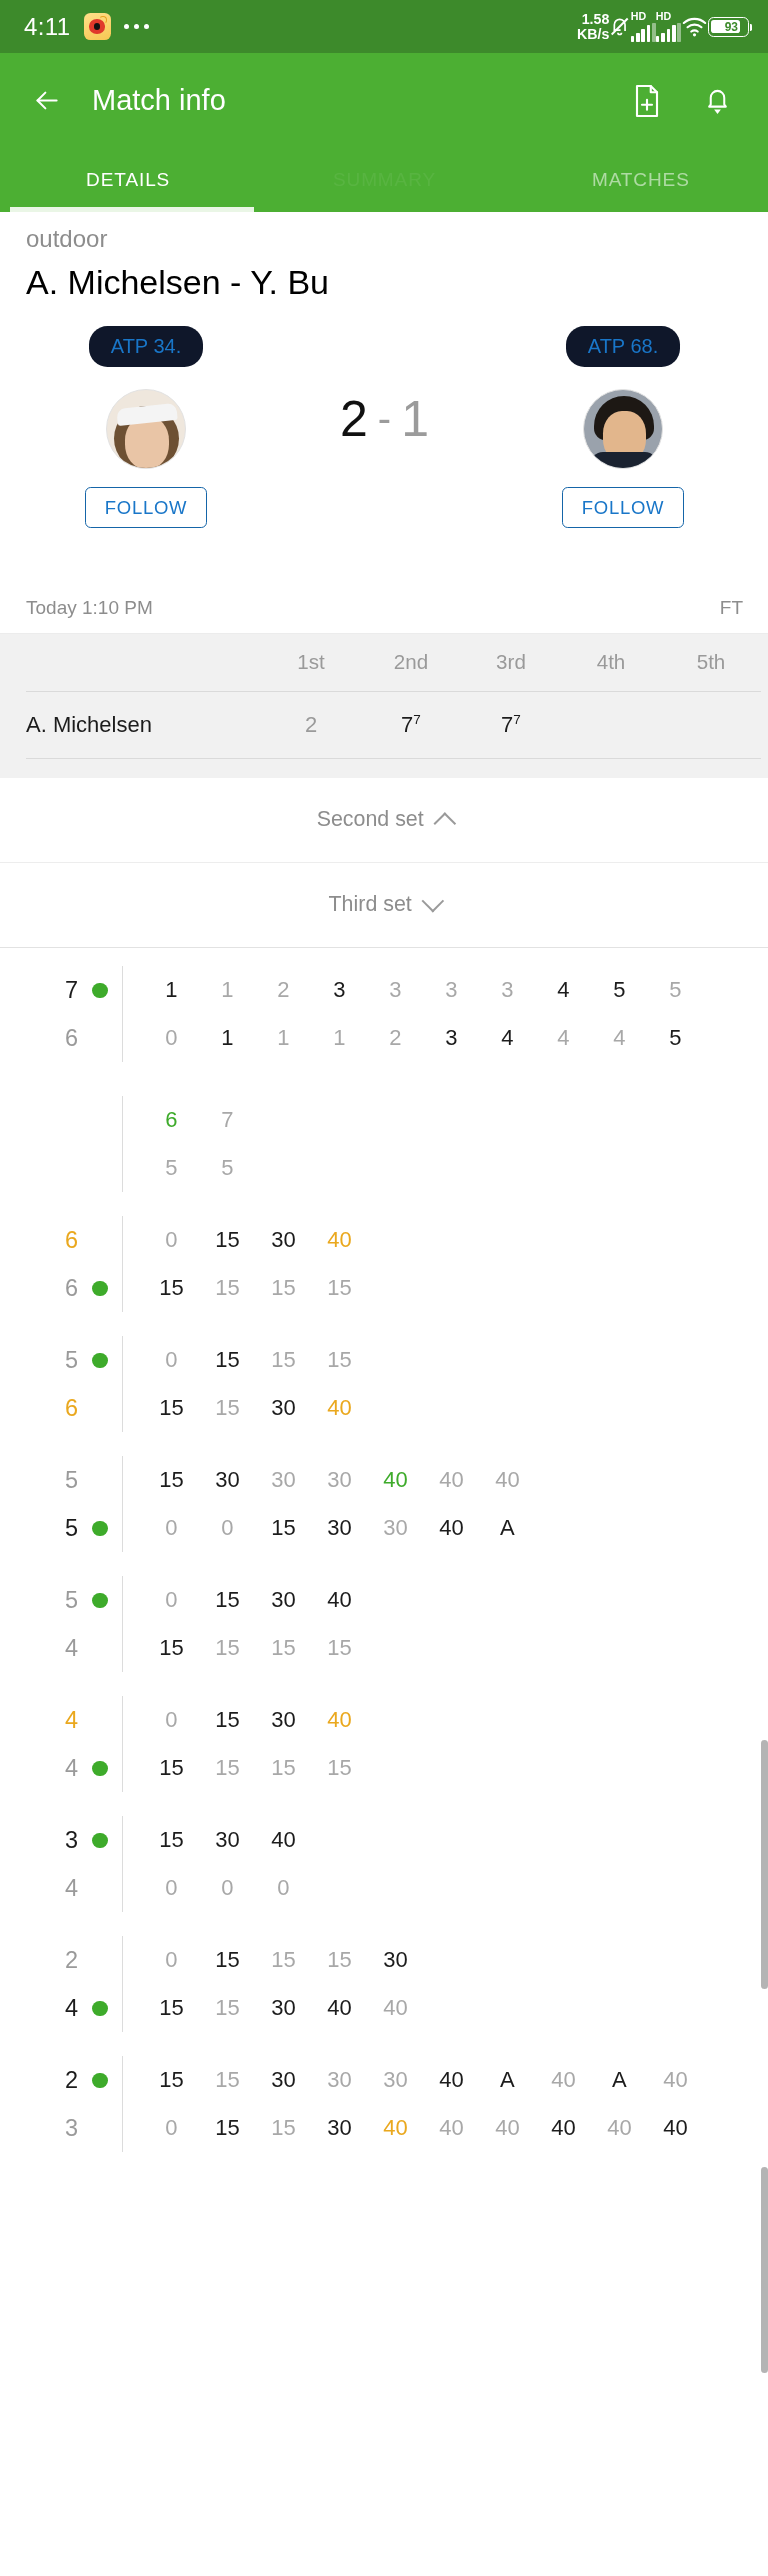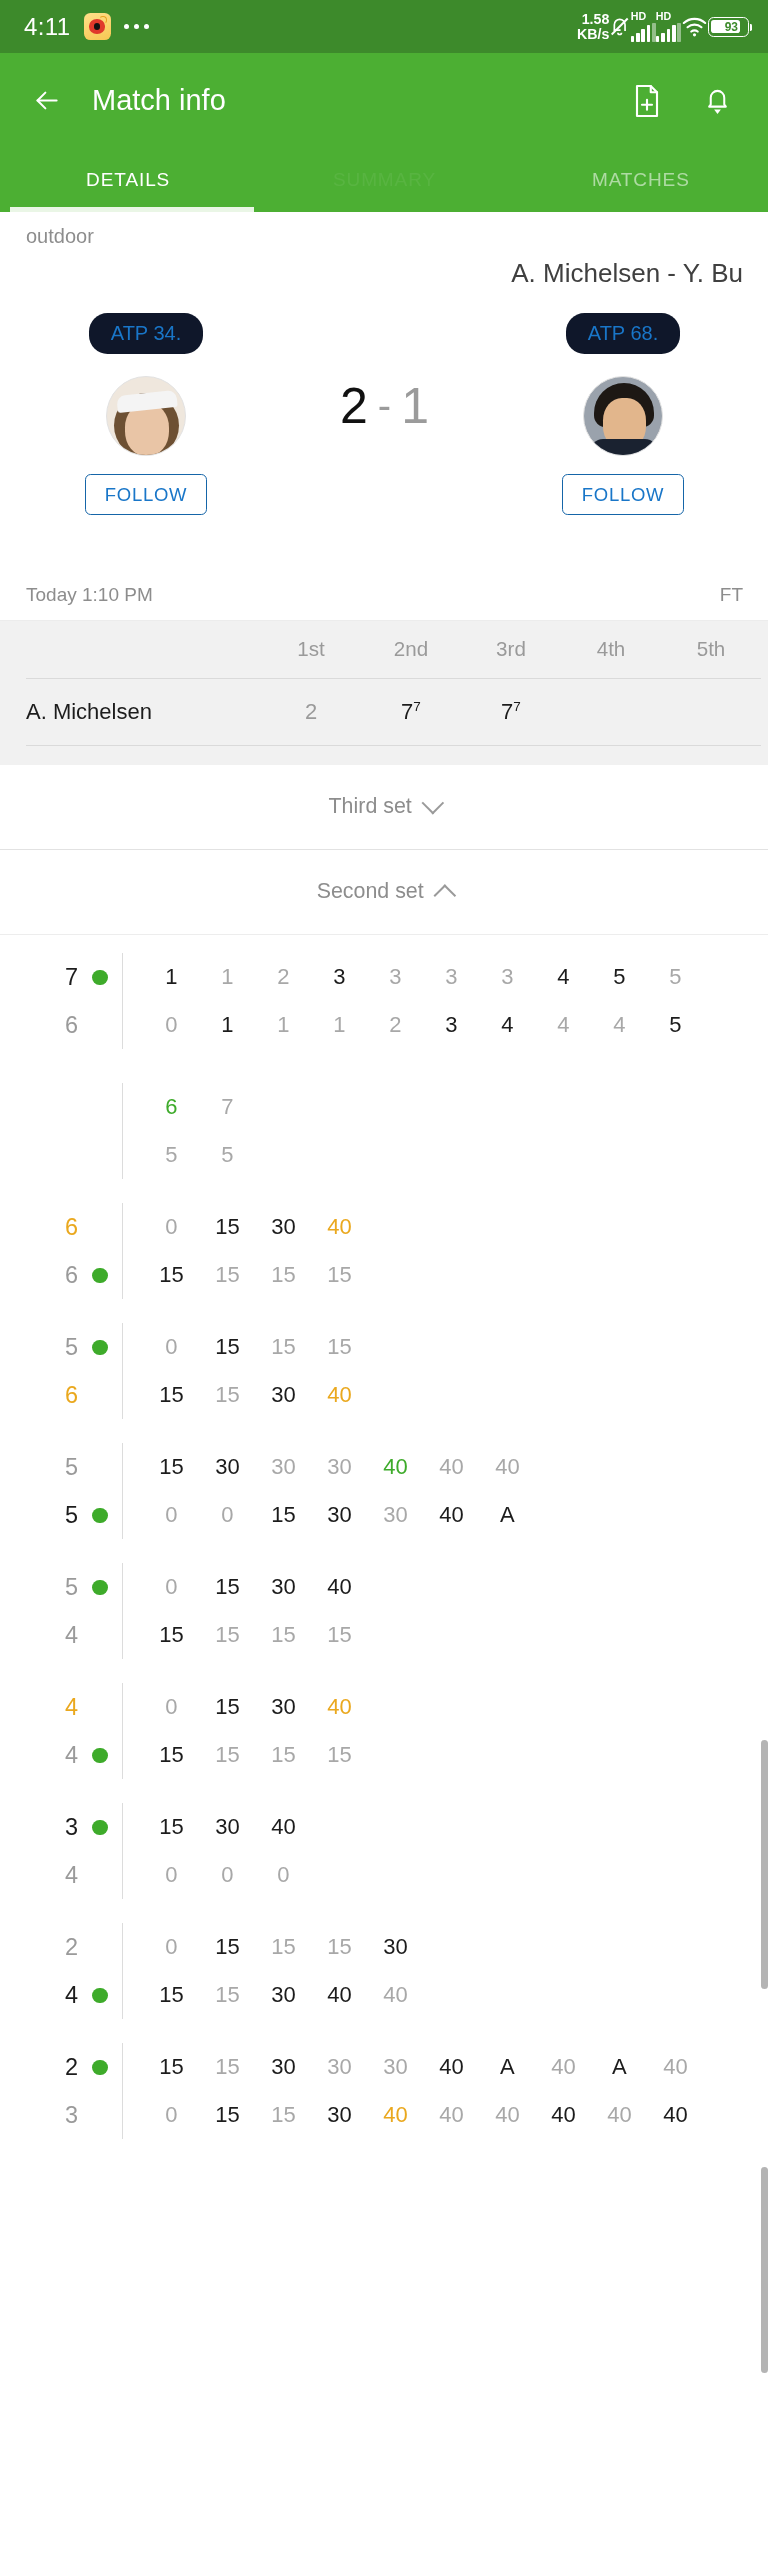--- a/index.html
+++ b/index.html
@@ -78,22 +78,22 @@
   .tab{
     flex:1; display:flex; align-items:center; justify-content:center;
     color:rgba(255,255,255,.55); font-size:19px; letter-spacing:0.9px; cursor:pointer;
   }
   .tab.active{ color:#ffffff; }
   .tab.ghost{ color:rgba(255,255,255,.07); }
   .tab-indicator{ position:absolute; bottom:0; left:10px; width:244px; height:5px; background:#eaf6e6; }
 
   
   .content{ background:#fff; }
-  .venue{ color:#8d8d8d; font-size:20px; padding:13px 26px 2.8px; }
-  .match-title{ font-size:26px; color:#404040; padding:7.1px 26px 0;text-align:right; }
+  .venue{ color:#8d8d8d; font-size:24px; padding:13px 26px 2.8px; }
+  .match-title{ font-size:34px; color:#000000; padding:7.1px 26px 0; }
 
   .players{ display:flex; align-items:flex-start; padding:24px 28.5px 0; position:relative; }
   .player{ width:235px; display:flex; flex-direction:column; align-items:center; }
   .player.right{ margin-left:auto; }
   .rank-chip{
     background:#0f172a; color:#1976c8; font-size:20px;
     padding:9.3px 21.4px; border-radius:18.5px;
   }
   .avatar{
     width:80px;height:80px;border-radius:50%;margin-top:21.4px;
@@ -344,28 +344,28 @@
 
 
       <tr class="st-sep">
             <td colspan="6"></td>
           </tr>
 
     </tbody>
       </table>
   </div>
 
+  <div class="set-toggle last">
+    <span>Second set</span>
+    <span class="chev up"></span>
+  </div>
+
   <div class="set-toggle">
     <span>Third set</span>
     <span class="chev down"></span>
-  </div>
-
-  <div class="set-toggle last">
-    <span>Second set</span>
-    <span class="chev up"></span>
   </div>
 
   <div class="pbp" id="pbp">
       <div class="game">
         <div class="grow ">
           <div class="g-games bold">7</div>
           <div class="g-dot">
             <i></i>
           </div>
           <div class="g-bar"></div>

